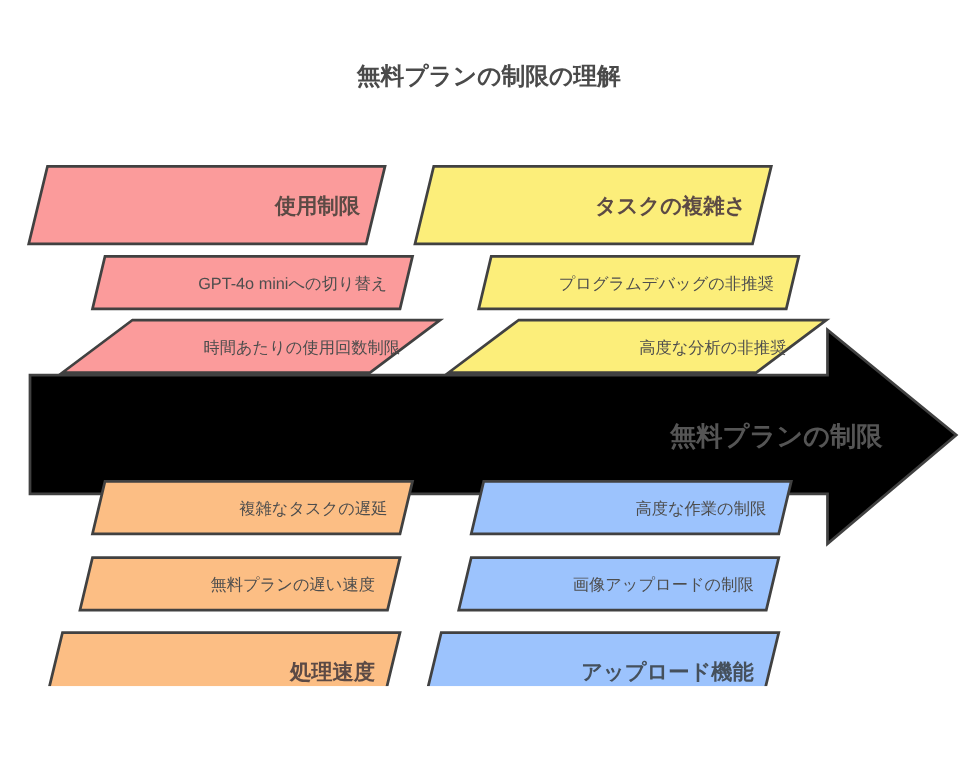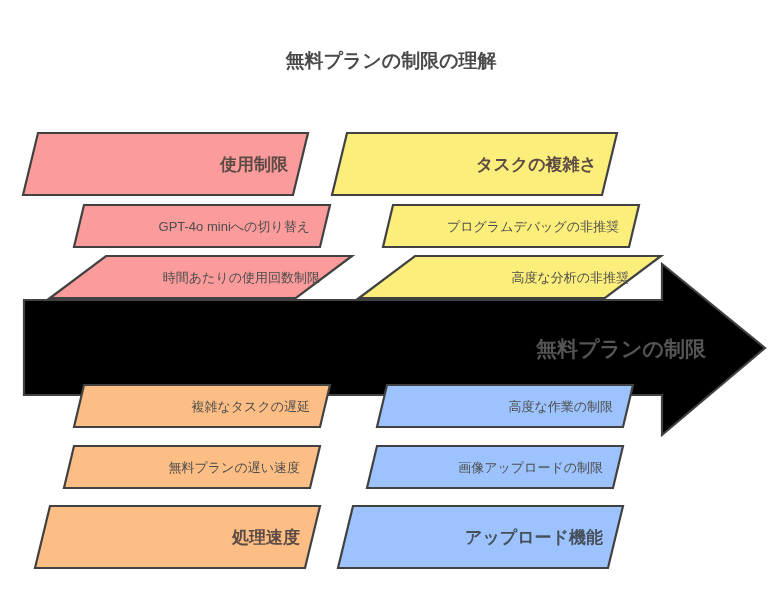--- a/index.html
+++ b/index.html
@@ -6,21 +6,21 @@
     margin: 0;
     padding: 0;
     background: #ffffff;
   }
   body {
     font-family: "Liberation Sans", "DejaVu Sans", sans-serif;
   }
   #stage {
     position: relative;
     width: 782px;
-    height: 614px;
+    height: 549px;
     background: #ffffff;
     overflow: hidden;
   }
   #diagram-svg {
     position: absolute;
     left: 0;
     top: 0;
     width: 782px;
     height: 614px;
     display: block;

